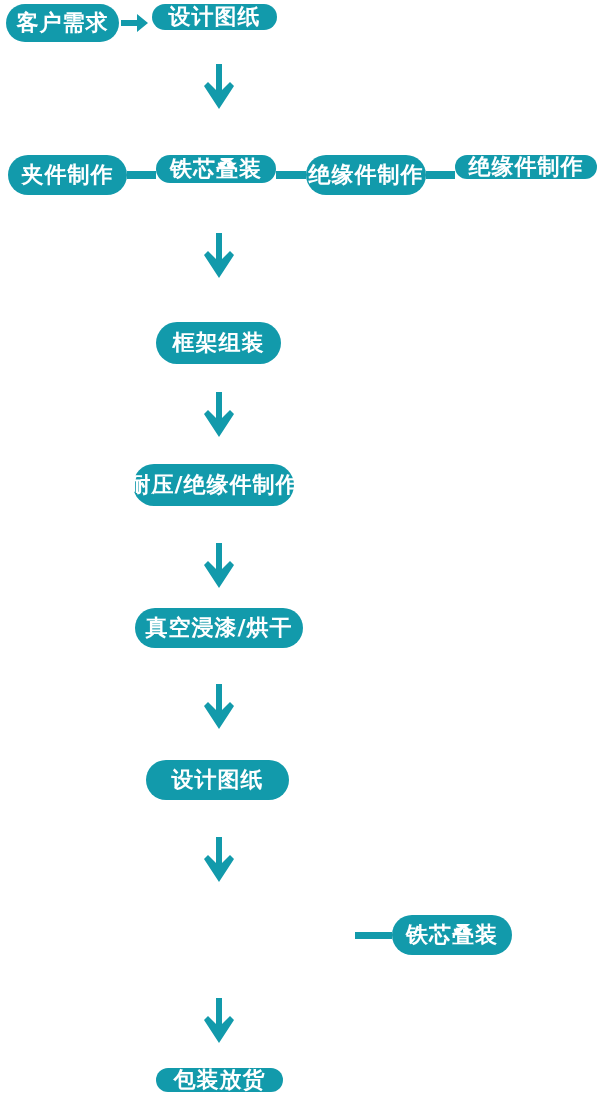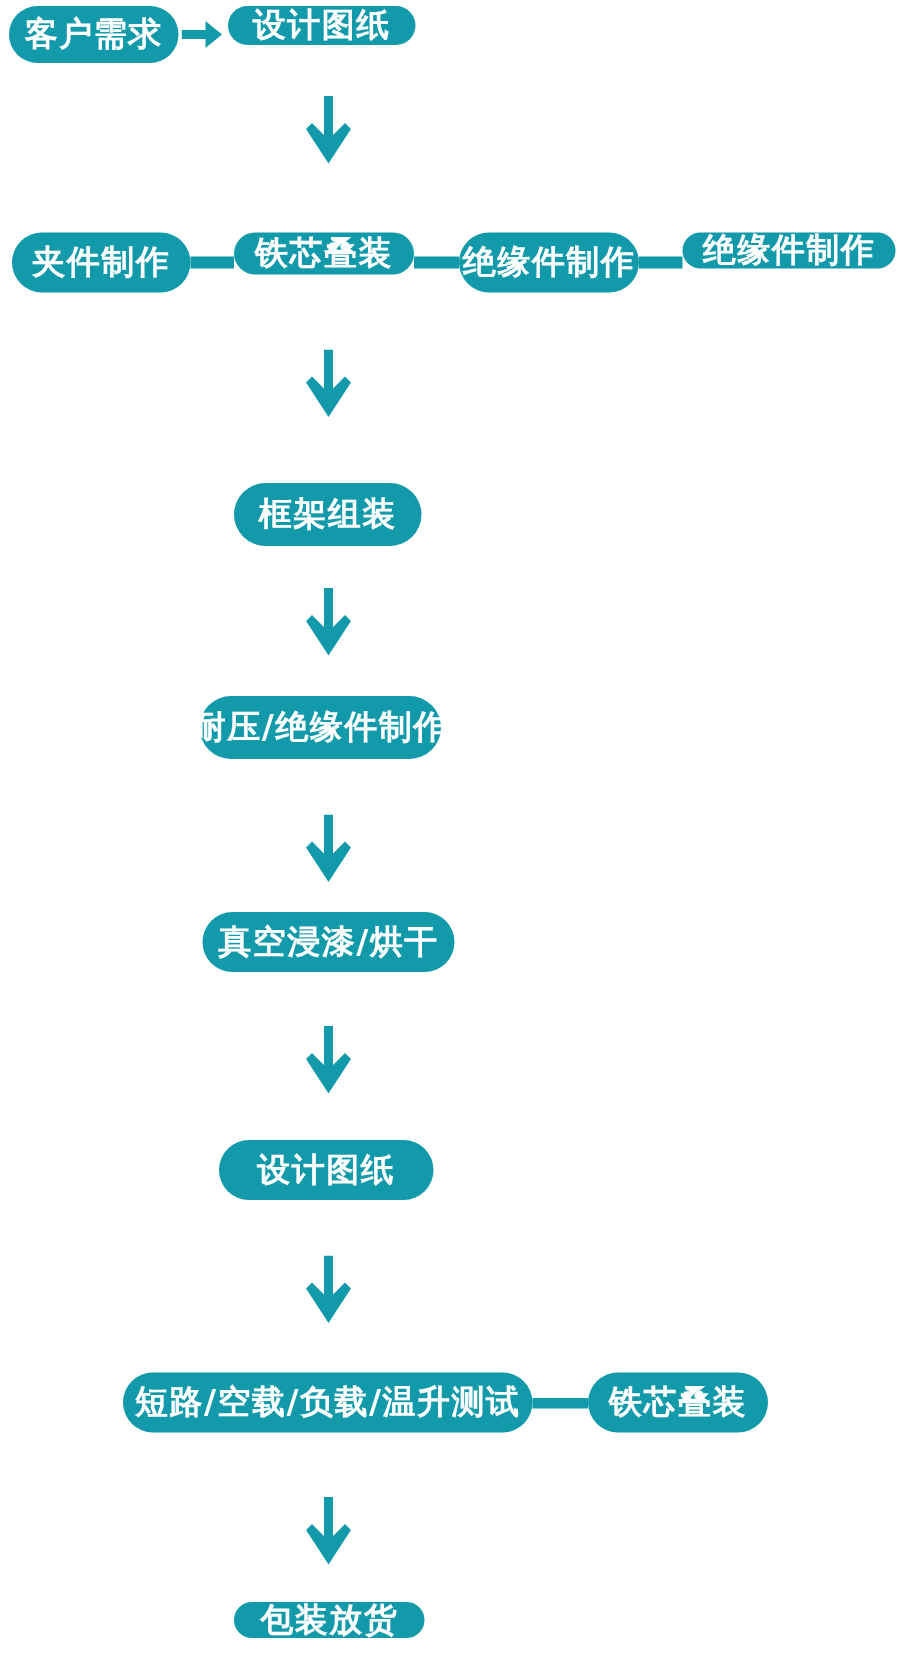--- a/index.html
+++ b/index.html
@@ -88,21 +88,20 @@
   <svg class="arrow" style="left:204px; top:684px;" width="30" height="46" viewBox="0 0 30 46">
     <path fill="currentColor" d="M12,0 L18,0 L18,26 L26,18 L30,22 L15,45 L0,22 L4,18 L12,26 Z"></path>
   </svg>
 
   <div class="node" style="left:146px; top:760px; width:143px; height:40px;">设计图纸</div>
 
   <svg class="arrow" style="left:204px; top:837px;" width="30" height="46" viewBox="0 0 30 46">
     <path fill="currentColor" d="M12,0 L18,0 L18,26 L26,18 L30,22 L15,45 L0,22 L4,18 L12,26 Z"></path>
   </svg>
 
-  <div class="node" style="left:82px; top:915px; width:273px; height:40px;">短路/空载/负载/温升测试</div>
   <div class="connector" style="left:355px; top:932px; width:37px; height:7px;"></div>
   <div class="node" style="left:392px; top:915px; width:120px; height:40px;">铁芯叠装</div>
 
   <svg class="arrow" style="left:204px; top:998px;" width="30" height="46" viewBox="0 0 30 46">
     <path fill="currentColor" d="M12,0 L18,0 L18,26 L26,18 L30,22 L15,45 L0,22 L4,18 L12,26 Z"></path>
   </svg>
 
   <div class="node" style="left:156px; top:1068px; width:127px; height:24px;">包装放货</div>
 
 </div>

